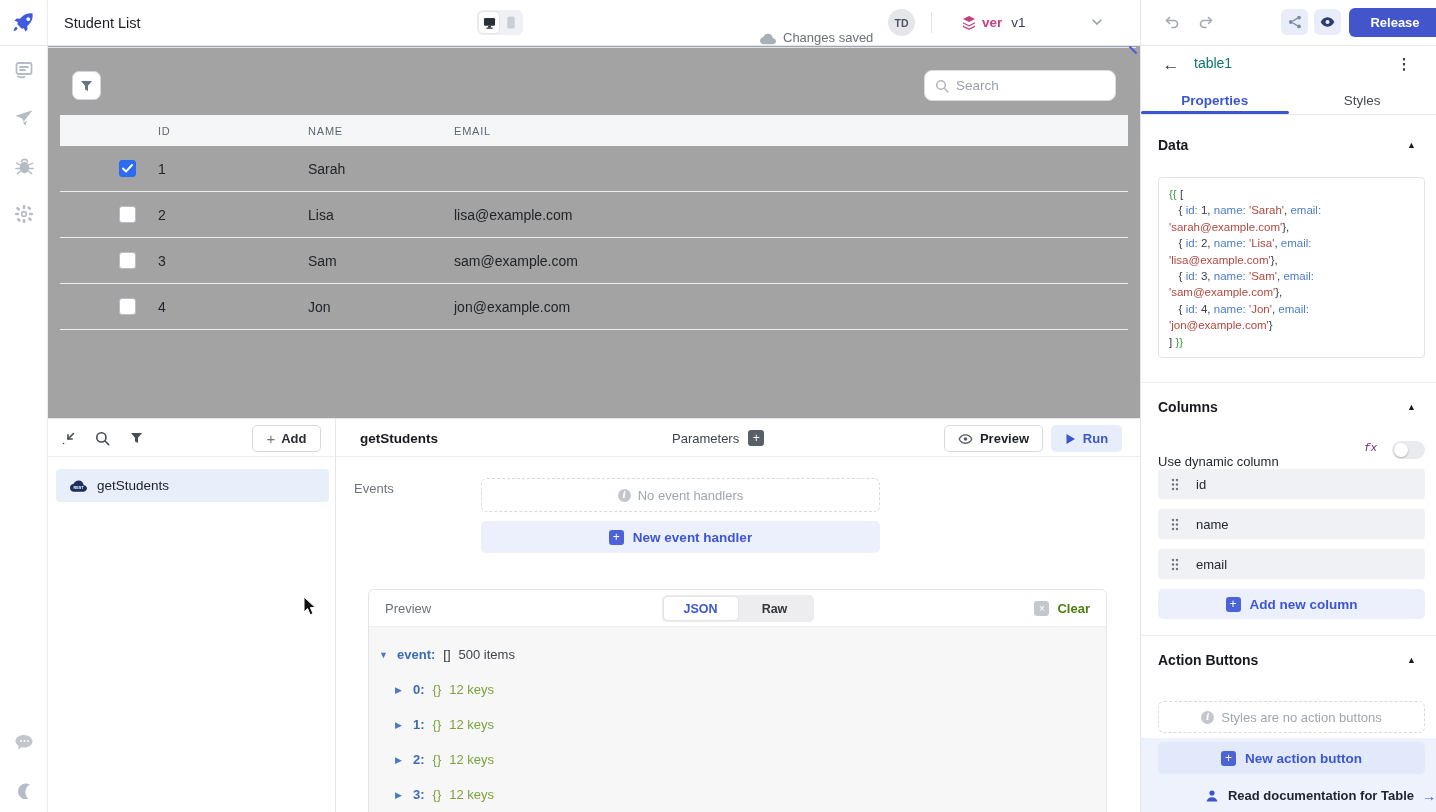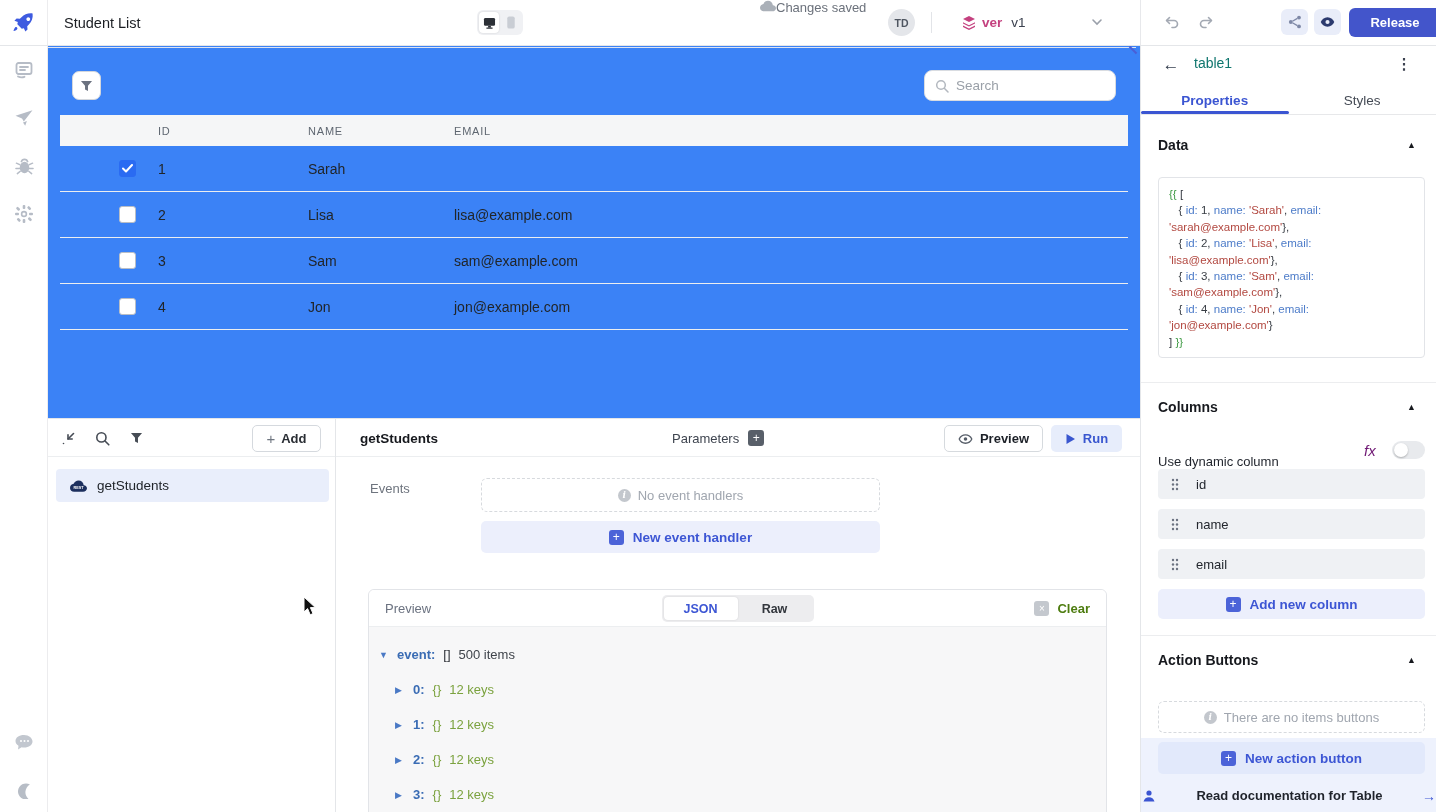--- a/index.html
+++ b/index.html
@@ -7,40 +7,40 @@
     font-family:"Liberation Sans", sans-serif; }
   #stage { position:relative; width:1436px; height:812px; background:#fff; }
 
   
   #topbar { position:absolute; left:0; top:0; width:1436px; height:46px; background:#fff; border-bottom:1px solid #e4e6e9; z-index:5; }
   .logo-box { position:absolute; left:0; top:0; width:48px; height:45px; display:flex; align-items:center; justify-content:center; border-right:1px solid #ececee; }
   .app-title { position:absolute; left:64px; top:0; height:45px; display:flex; align-items:center; font-size:14.5px; color:#1b1e23; }
   .device-toggle { position:absolute; left:477px; top:10px; width:46px; height:25px; background:#f0f1f4; border-radius:6px; display:flex; align-items:center; padding:2px; gap:2px; }
   .device-btn { width:21px; height:21px; border-radius:4px; display:flex; align-items:center; justify-content:center; }
   .device-btn.active { background:#fff; box-shadow:0 0 2px rgba(0,0,0,.15); }
-  .status-group { position:absolute; left:760px; top:0; height:45px; display:flex; align-items:flex-start; }
+  .status-group { position:absolute; left:760px; top:0; height:45px; display:flex; align-items:flex-end; gap:7px; }
   .status-text { font-size:13px; color:#6b717b; }
   .avatar { position:absolute; left:888px; top:9px; width:27px; height:27px; border-radius:50%; background:#e4e6ea; display:flex; align-items:center; justify-content:center; font-size:10.5px; font-weight:bold; color:#4e5560; }
   .tb-div1 { position:absolute; left:931px; top:12px; width:1px; height:21px; background:#e2e4e8; }
   .version-group { position:absolute; left:961px; top:0; height:45px; display:flex; align-items:center; gap:5px; }
   .ver-label { font-size:13.5px; font-weight:bold; color:#c4417f; }
   .ver-value { font-size:13.5px; color:#3c4250; margin-left:4px; }
   .chev-down { position:absolute; left:1090px; top:15px; }
   .tb-div2 { position:absolute; left:1140px; top:0; width:1px; height:45px; background:#e7e8eb; }
   .undo-btn { position:absolute; left:1162px; top:12px; }
   .redo-btn { position:absolute; left:1196px; top:12px; }
   .icon-btn-blue { position:absolute; top:9px; width:27px; height:26px; background:#e9edf9; border-radius:6px; display:flex; align-items:center; justify-content:center; }
   .release-btn { position:absolute; left:1349px; top:8px; width:92px; height:29px; background:#4355cb; border-radius:6px; color:#fff; font-size:13px; font-weight:bold; display:flex; align-items:center; justify-content:center; cursor:pointer; }
 
   
   #left-rail { position:absolute; left:0; top:46px; width:48px; height:766px; background:#fff; border-right:1px solid #ececee; }
   .rail-icon { position:absolute; left:12px; width:24px; height:24px; display:flex; align-items:center; justify-content:center; }
 
   
-  #canvas { position:absolute; left:48px; top:46px; width:1092px; height:372px; background:#3b82f6; }
+  #canvas { position:absolute; left:48px; top:46px; width:1092px; height:372px; background:#a3a3a3; }
   .canvas-topline { position:absolute; left:0; top:1px; width:1088px; height:1px; background:#dfe4f2; }
   .canvas-tick { position:absolute; left:1080px; top:3px; width:10px; height:2px; background:#4a5fd6; transform:rotate(45deg); }
   .filter-btn { position:absolute; left:24px; top:25px; width:29px; height:29px; border:1px solid #d3d7dd; border-radius:7px; background:#fff; display:flex; align-items:center; justify-content:center; }
   .search-box { position:absolute; left:876px; top:24px; width:192px; height:31px; border:1px solid #d9dce1; border-radius:8px; background:#fff; display:flex; align-items:center; padding-left:10px; gap:7px; }
   .search-ph { font-size:13.5px; color:#9aa0a8; }
   .t-head { position:absolute; left:12px; top:69px; width:1068px; height:31px; background:#f5f6f7; display:flex; align-items:center; font-size:11px; letter-spacing:.8px; color:#5f6771; }
   .t-rows { position:absolute; left:12px; top:100px; width:1068px; }
   .t-row { height:46px; border-bottom:1px solid #eceef0; position:relative; font-size:14px; color:#212529; }
   .col-id { position:absolute; left:98px; top:0; height:100%; display:flex; align-items:center; }
   .col-name { position:absolute; left:248px; top:0; height:100%; display:flex; align-items:center; }
@@ -60,21 +60,21 @@
 
   
   #editor { position:absolute; left:336px; top:418px; width:804px; height:394px; background:#fff; border-top:1px solid #e4e6e9; }
   .e-header { position:absolute; left:0; top:0; width:100%; height:38px; border-bottom:1px solid #eceef0; }
   .e-title { position:absolute; left:24px; top:0; height:38px; display:flex; align-items:center; font-size:13.5px; font-weight:bold; color:#16181d; }
   .params-group { position:absolute; left:336px; top:0; height:38px; display:flex; align-items:center; gap:9px; }
   .params-label { font-size:13px; color:#3f4550; }
   .plus-dark { width:16px; height:16px; background:#585f69; border-radius:3px; color:#fff; font-size:12px; display:flex; align-items:center; justify-content:center; }
   .preview-btn { position:absolute; left:608px; top:6px; width:99px; height:27px; background:#fff; border:1px solid #d6dade; border-radius:5px; display:flex; align-items:center; justify-content:center; gap:7px; font-size:13px; font-weight:bold; color:#1d2128; cursor:pointer; }
   .run-btn { position:absolute; left:715px; top:6px; width:71px; height:27px; background:#e7edfb; border-radius:5px; display:flex; align-items:center; justify-content:center; gap:7px; font-size:13px; font-weight:bold; color:#3956cf; cursor:pointer; }
-  .events-label { position:absolute; left:34px; top:62px; font-size:13px; color:#6e747e; }
+  .events-label { position:absolute; left:18px; top:62px; font-size:13px; color:#6e747e; }
   .dashed-box { border:1px dashed #d7dade; border-radius:6px; display:flex; align-items:center; justify-content:center; gap:7px; font-size:13px; color:#a0a6af; background:#fff; }
   .e-dashed { position:absolute; left:145px; top:59px; width:399px; height:34px; }
   .blue-btn { background:#eceffc; border-radius:5px; display:flex; align-items:center; justify-content:center; gap:9px; font-size:13.5px; font-weight:bold; color:#3d56d4; cursor:pointer; }
   .e-newhandler { position:absolute; left:145px; top:102px; width:399px; height:32px; }
   .plus-blue { width:15px; height:15px; background:#4c63d8; border-radius:3px; color:#fff; font-size:12px; font-weight:normal; display:flex; align-items:center; justify-content:center; }
   .preview-card { position:absolute; left:32px; top:170px; width:739px; height:224px; border:1px solid #e2e4e8; border-radius:6px 6px 0 0; overflow:hidden; background:#f7f7f8; }
   .pc-header { position:absolute; left:0; top:0; width:100%; height:37px; background:#fff; border-bottom:1px solid #eceef0; }
   .pc-title { position:absolute; left:16px; top:0; height:37px; display:flex; align-items:center; font-size:13px; color:#6b7280; }
   .segmented { position:absolute; left:50%; transform:translateX(-50%); top:5px; height:27px; background:#ededef; border-radius:5px; display:flex; padding:2px; }
   .seg-btn { width:74px; height:23px; border-radius:4px; display:flex; align-items:center; justify-content:center; font-size:12.5px; cursor:pointer; }
@@ -103,29 +103,29 @@
   .rp-tabdiv { position:absolute; left:0; top:68px; width:100%; height:1px; background:#e7e8ea; }
   .sec-title { position:absolute; left:17px; font-size:14px; font-weight:bold; color:#17191e; }
   .sec-caret { position:absolute; left:266px; font-size:9px; color:#17191e; cursor:pointer; }
   .code-box { position:absolute; left:17px; top:131px; width:267px; height:181px; border:1px solid #e2e4e8; border-radius:4px; background:#fff; padding:8px 10px; overflow:hidden; }
   .code-line { font-size:11.5px; line-height:16.4px; white-space:pre; }
   .code-line span { white-space:pre; }
   .tok-g { color:#3f9a44; } .tok-k { color:#4d7cc9; } .tok-s { color:#b24840; } .tok-p { color:#383d44; }
   .rp-div { position:absolute; left:0; width:100%; height:1px; background:#ecedef; }
   .dyn-row { position:absolute; left:17px; top:393px; width:267px; height:22px; }
   .dyn-label { position:absolute; left:0; top:15px; font-size:13px; color:#1f232b; }
-  .fx { position:absolute; left:206px; top:3px; font-family:Liberation Sans, sans-serif; font-style:italic; font-size:15px; color:#701a75; }
+  .fx { position:absolute; left:206px; top:3px; font-family:Liberation Mono, monospace; font-style:italic; font-size:11px; color:#701a75; }
   .toggle { position:absolute; left:234px; top:2px; width:33px; height:18px; background:#e8eaed; border-radius:9px; cursor:pointer; }
   .toggle .knob { position:absolute; left:2px; top:2px; width:14px; height:14px; background:#fff; border-radius:50%; box-shadow:0 1px 2px rgba(0,0,0,.25); }
   .col-row { position:absolute; left:17px; width:267px; height:30px; background:#eff1f4; border-radius:4px; display:flex; align-items:center; padding-left:13px; gap:17px; font-size:13px; color:#23272e; }
   .rp-bluebtn { position:absolute; left:17px; width:267px; height:30px; }
   .rp-dashed { position:absolute; left:17px; top:655px; width:267px; height:32px; }
   .footer-band { position:absolute; left:0; top:692px; width:100%; height:74px; background:#eef2fd; }
   .newaction { position:absolute; left:17px; top:696px; width:267px; height:32px; background:#e2e9fb; }
-  .docs-row { position:absolute; left:0; top:733px; width:100%; height:33px; display:flex; align-items:center; justify-content:space-between; gap:8px; cursor:pointer; }
+  .docs-row { position:absolute; left:0; top:733px; width:100%; height:33px; display:flex; align-items:center; justify-content:flex-end; gap:8px; cursor:pointer; }
   .docs-text { font-size:13px; font-weight:bold; color:#1f232b; }
   .docs-arrow { color:#3b55d2; font-size:14px; }
 
   .info-dot { width:13px; height:13px; border-radius:50%; background:#c3c7cd; color:#fff; font-size:9px; font-weight:bold; display:flex; align-items:center; justify-content:center; font-family:"DejaVu Serif", serif; font-style:italic; }
 
   #cursor { position:absolute; left:303px; top:596px; z-index:50; pointer-events:none; }
 </style>
 </head>
 <body>
 <div id="stage">
@@ -521,21 +521,21 @@
     <span>Add new column</span>
   </div>
 
   <div class="rp-div" style="top:589px;"></div>
 
   <div class="sec-title" style="top:606px;">Action Buttons</div>
   <div class="sec-caret" style="top:609px;">▲</div>
 
   <div class="dashed-box rp-dashed">
     <span class="info-dot">i</span>
-    <span>There are no items buttons</span>
+    <span>Styles are no action buttons</span>
   </div>
 
   <div class="footer-band"></div>
   <div class="blue-btn rp-bluebtn newaction">
     <span class="plus-blue">+</span>
     <span>New action button</span>
   </div>
   <div class="docs-row">
     <svg width="16" height="14" viewBox="0 0 16 14">
           <circle cx="8" cy="4" r="2.6" fill="#3b55d2"></circle>

